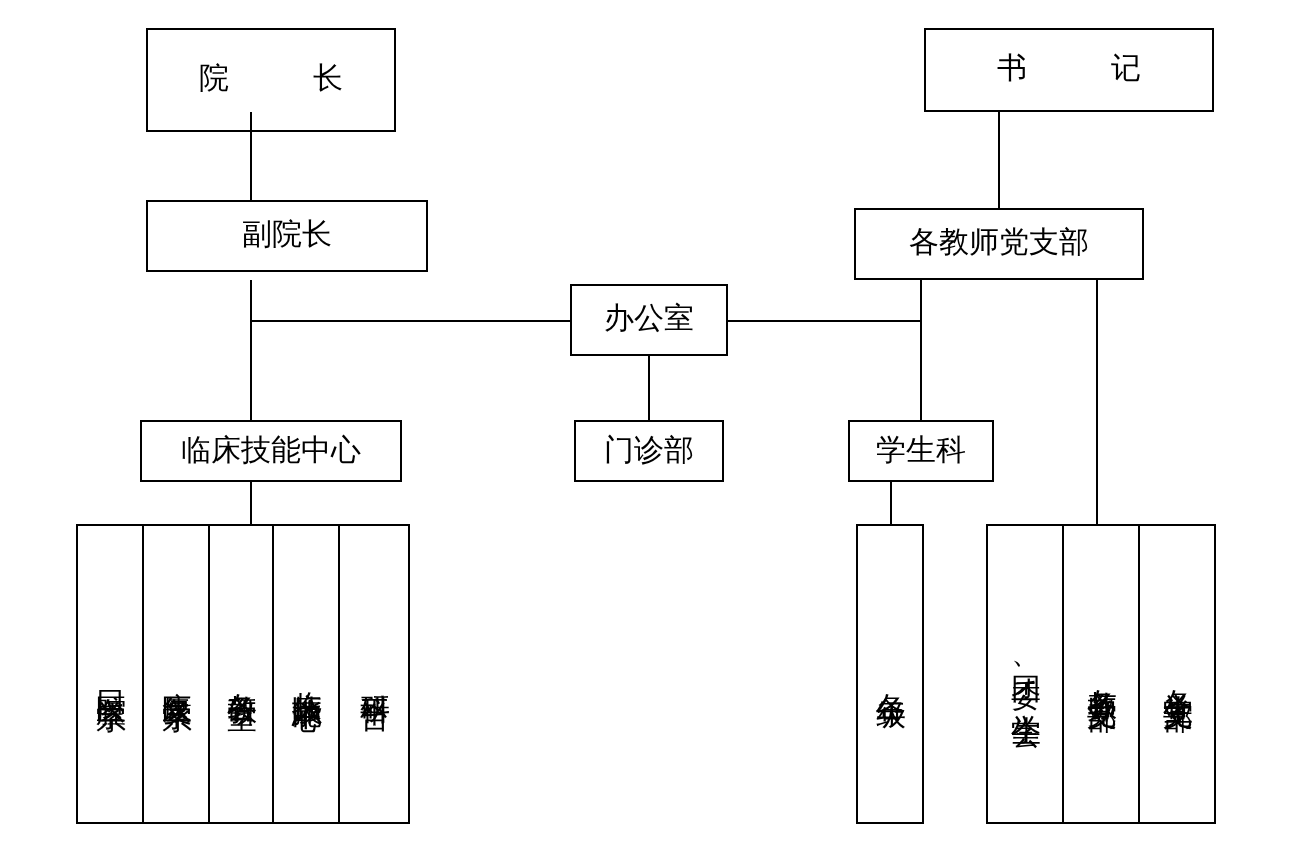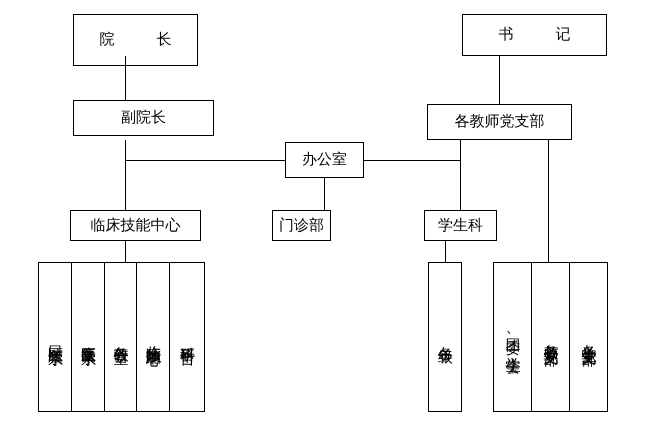--- a/index.html
+++ b/index.html
@@ -87,21 +87,21 @@
   <div class="line v" style="left:460px; top:140px; height:70px;"></div>
 
   <div class="line v" style="left:548px; top:140px; height:122px;"></div>
 
   <div class="box" style="left:285px; top:142px; width:79px; height:36px;">办公室</div>
 
   <div class="line v" style="left:324px; top:178px; width:1px; height:32px;"></div>
 
   <div class="box" style="left:70px; top:210px; width:131px; height:31px;">临床技能中心</div>
 
-  <div class="box" style="left:272px; top:210px; width:59px; height:31px;">门诊部</div>
+  <div class="box" style="left:287px; top:210px; width:75px; height:31px;">门诊部</div>
 
   <div class="box" style="left:424px; top:210px; width:73px; height:31px;">学生科</div>
 
   <div class="line v" style="left:125px; top:241px; height:21px;"></div>
 
   <div class="line v" style="left:445px; top:241px; height:21px;"></div>
 
   <div class="vcell" style="left:38px; top:262px; width:34px; height:150px;">
     <span class="vtext">口腔医学系</span>
   </div>

